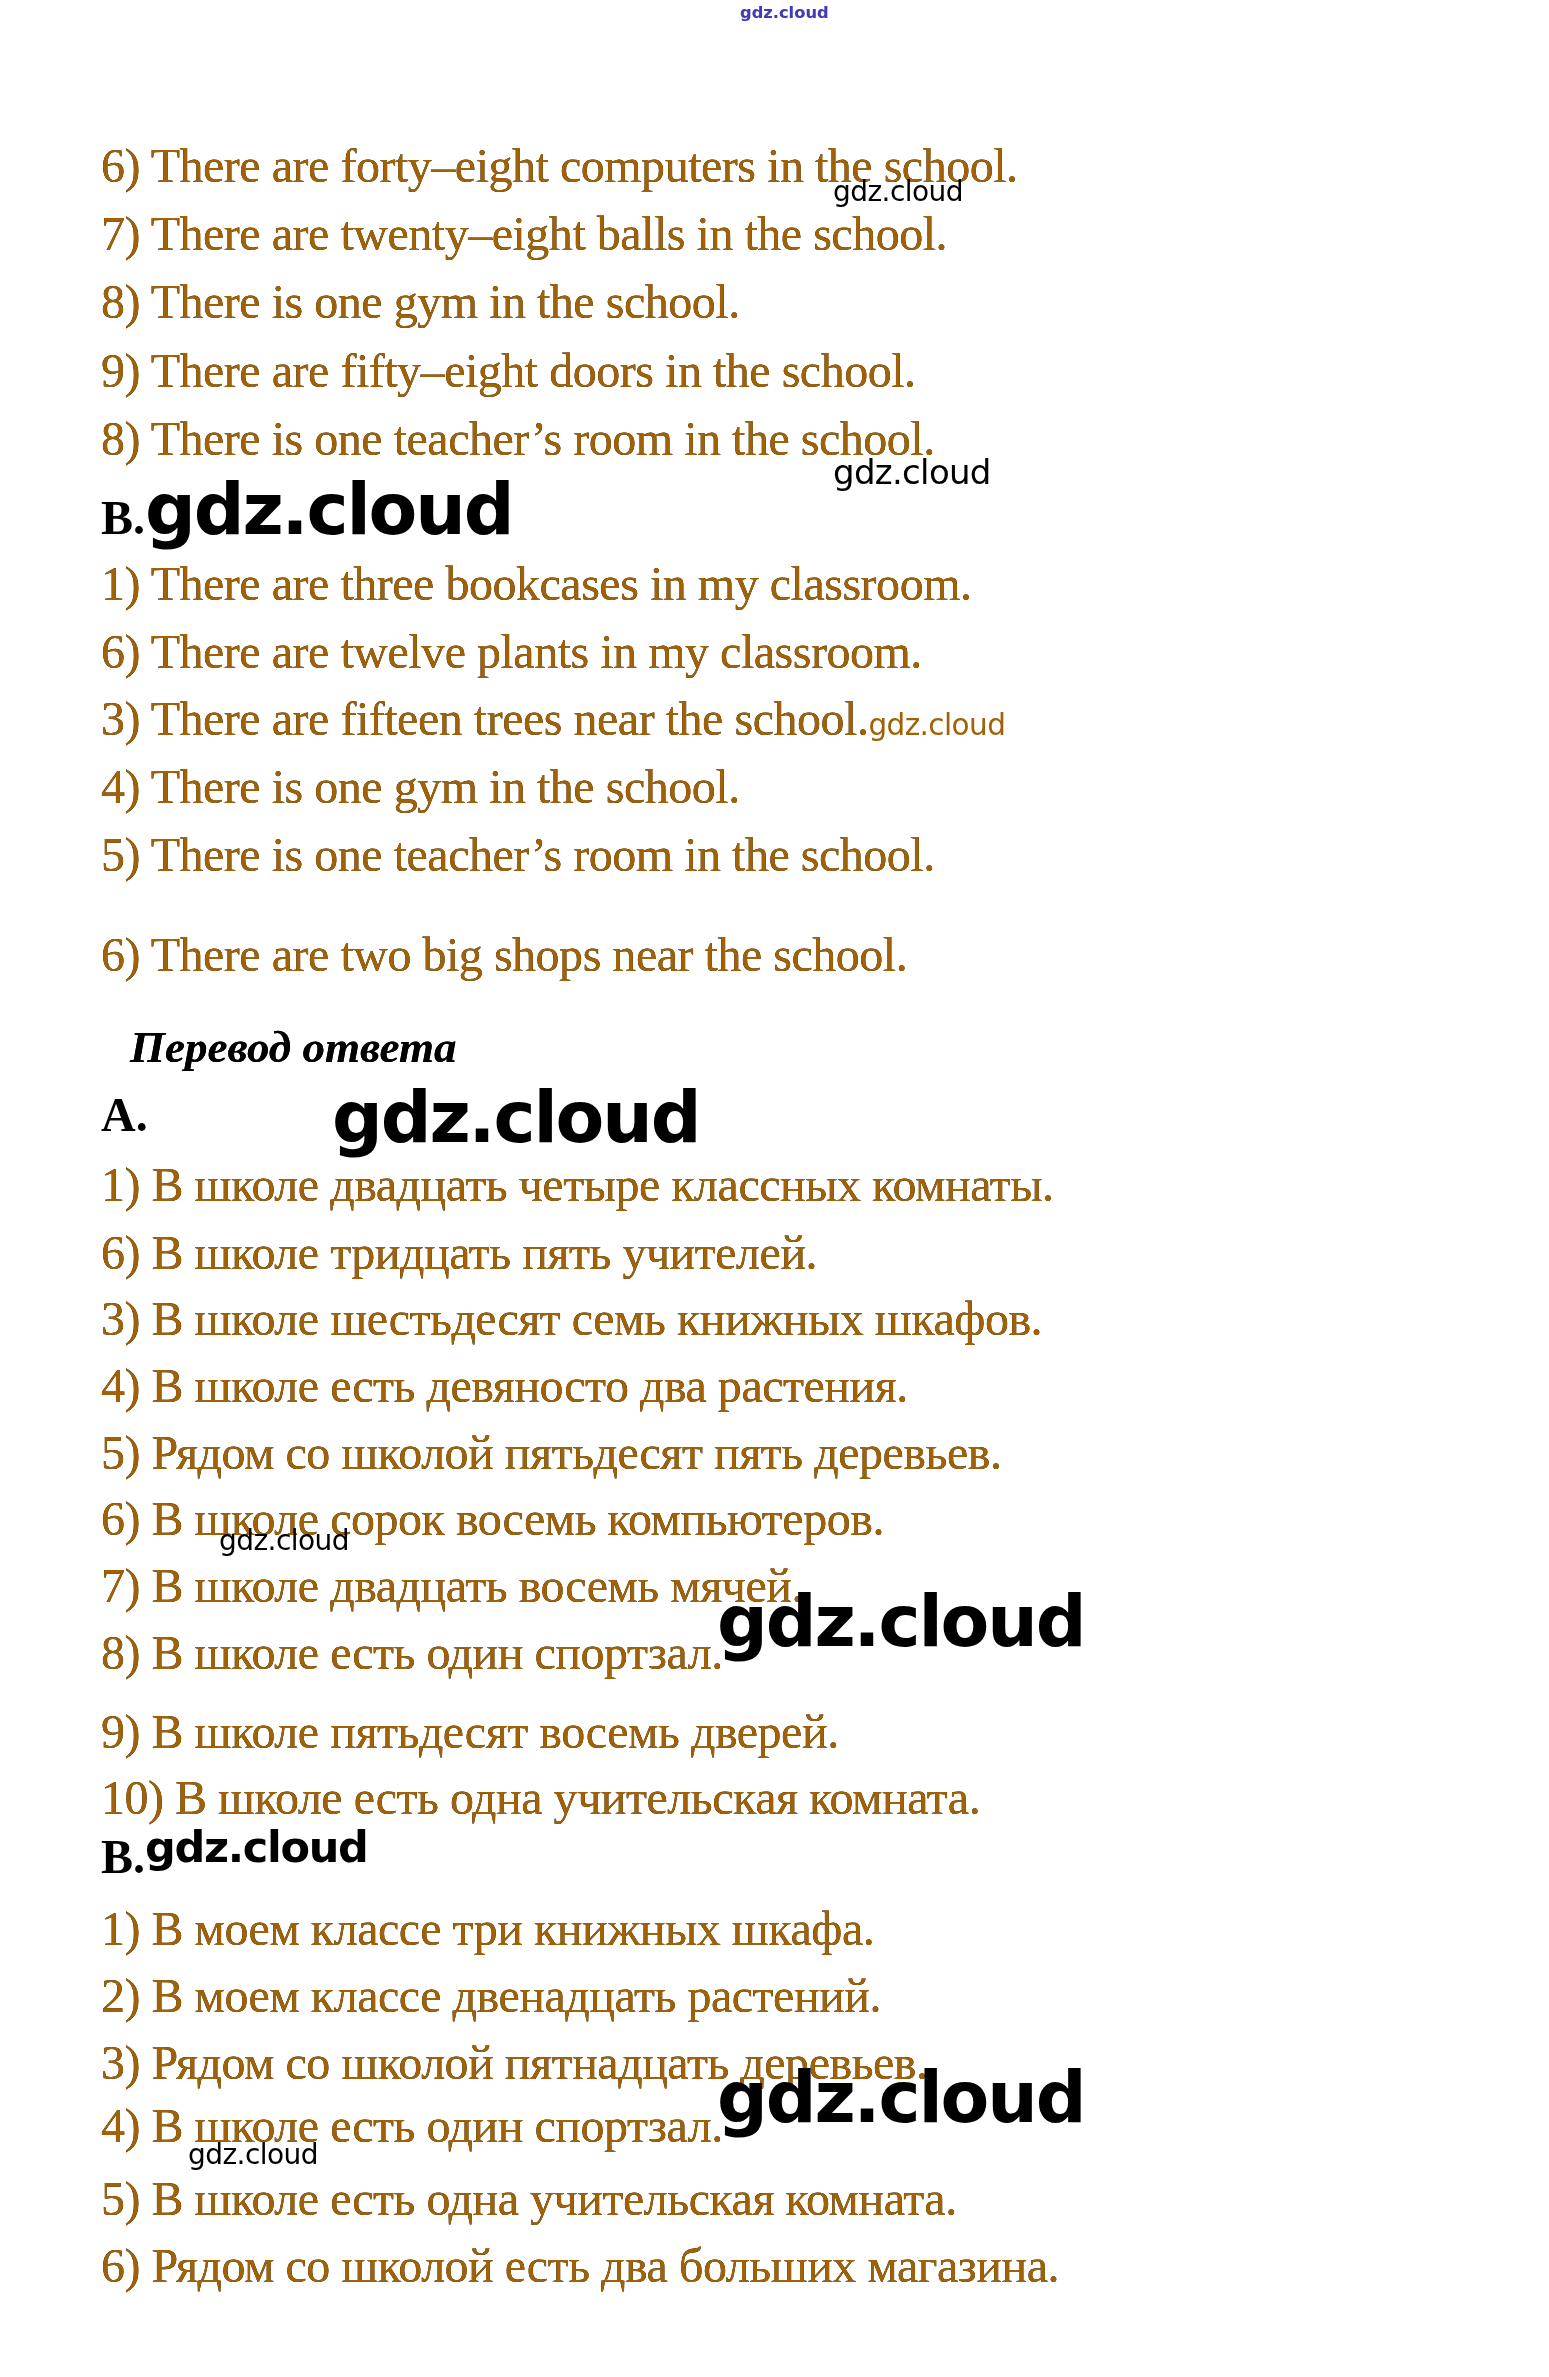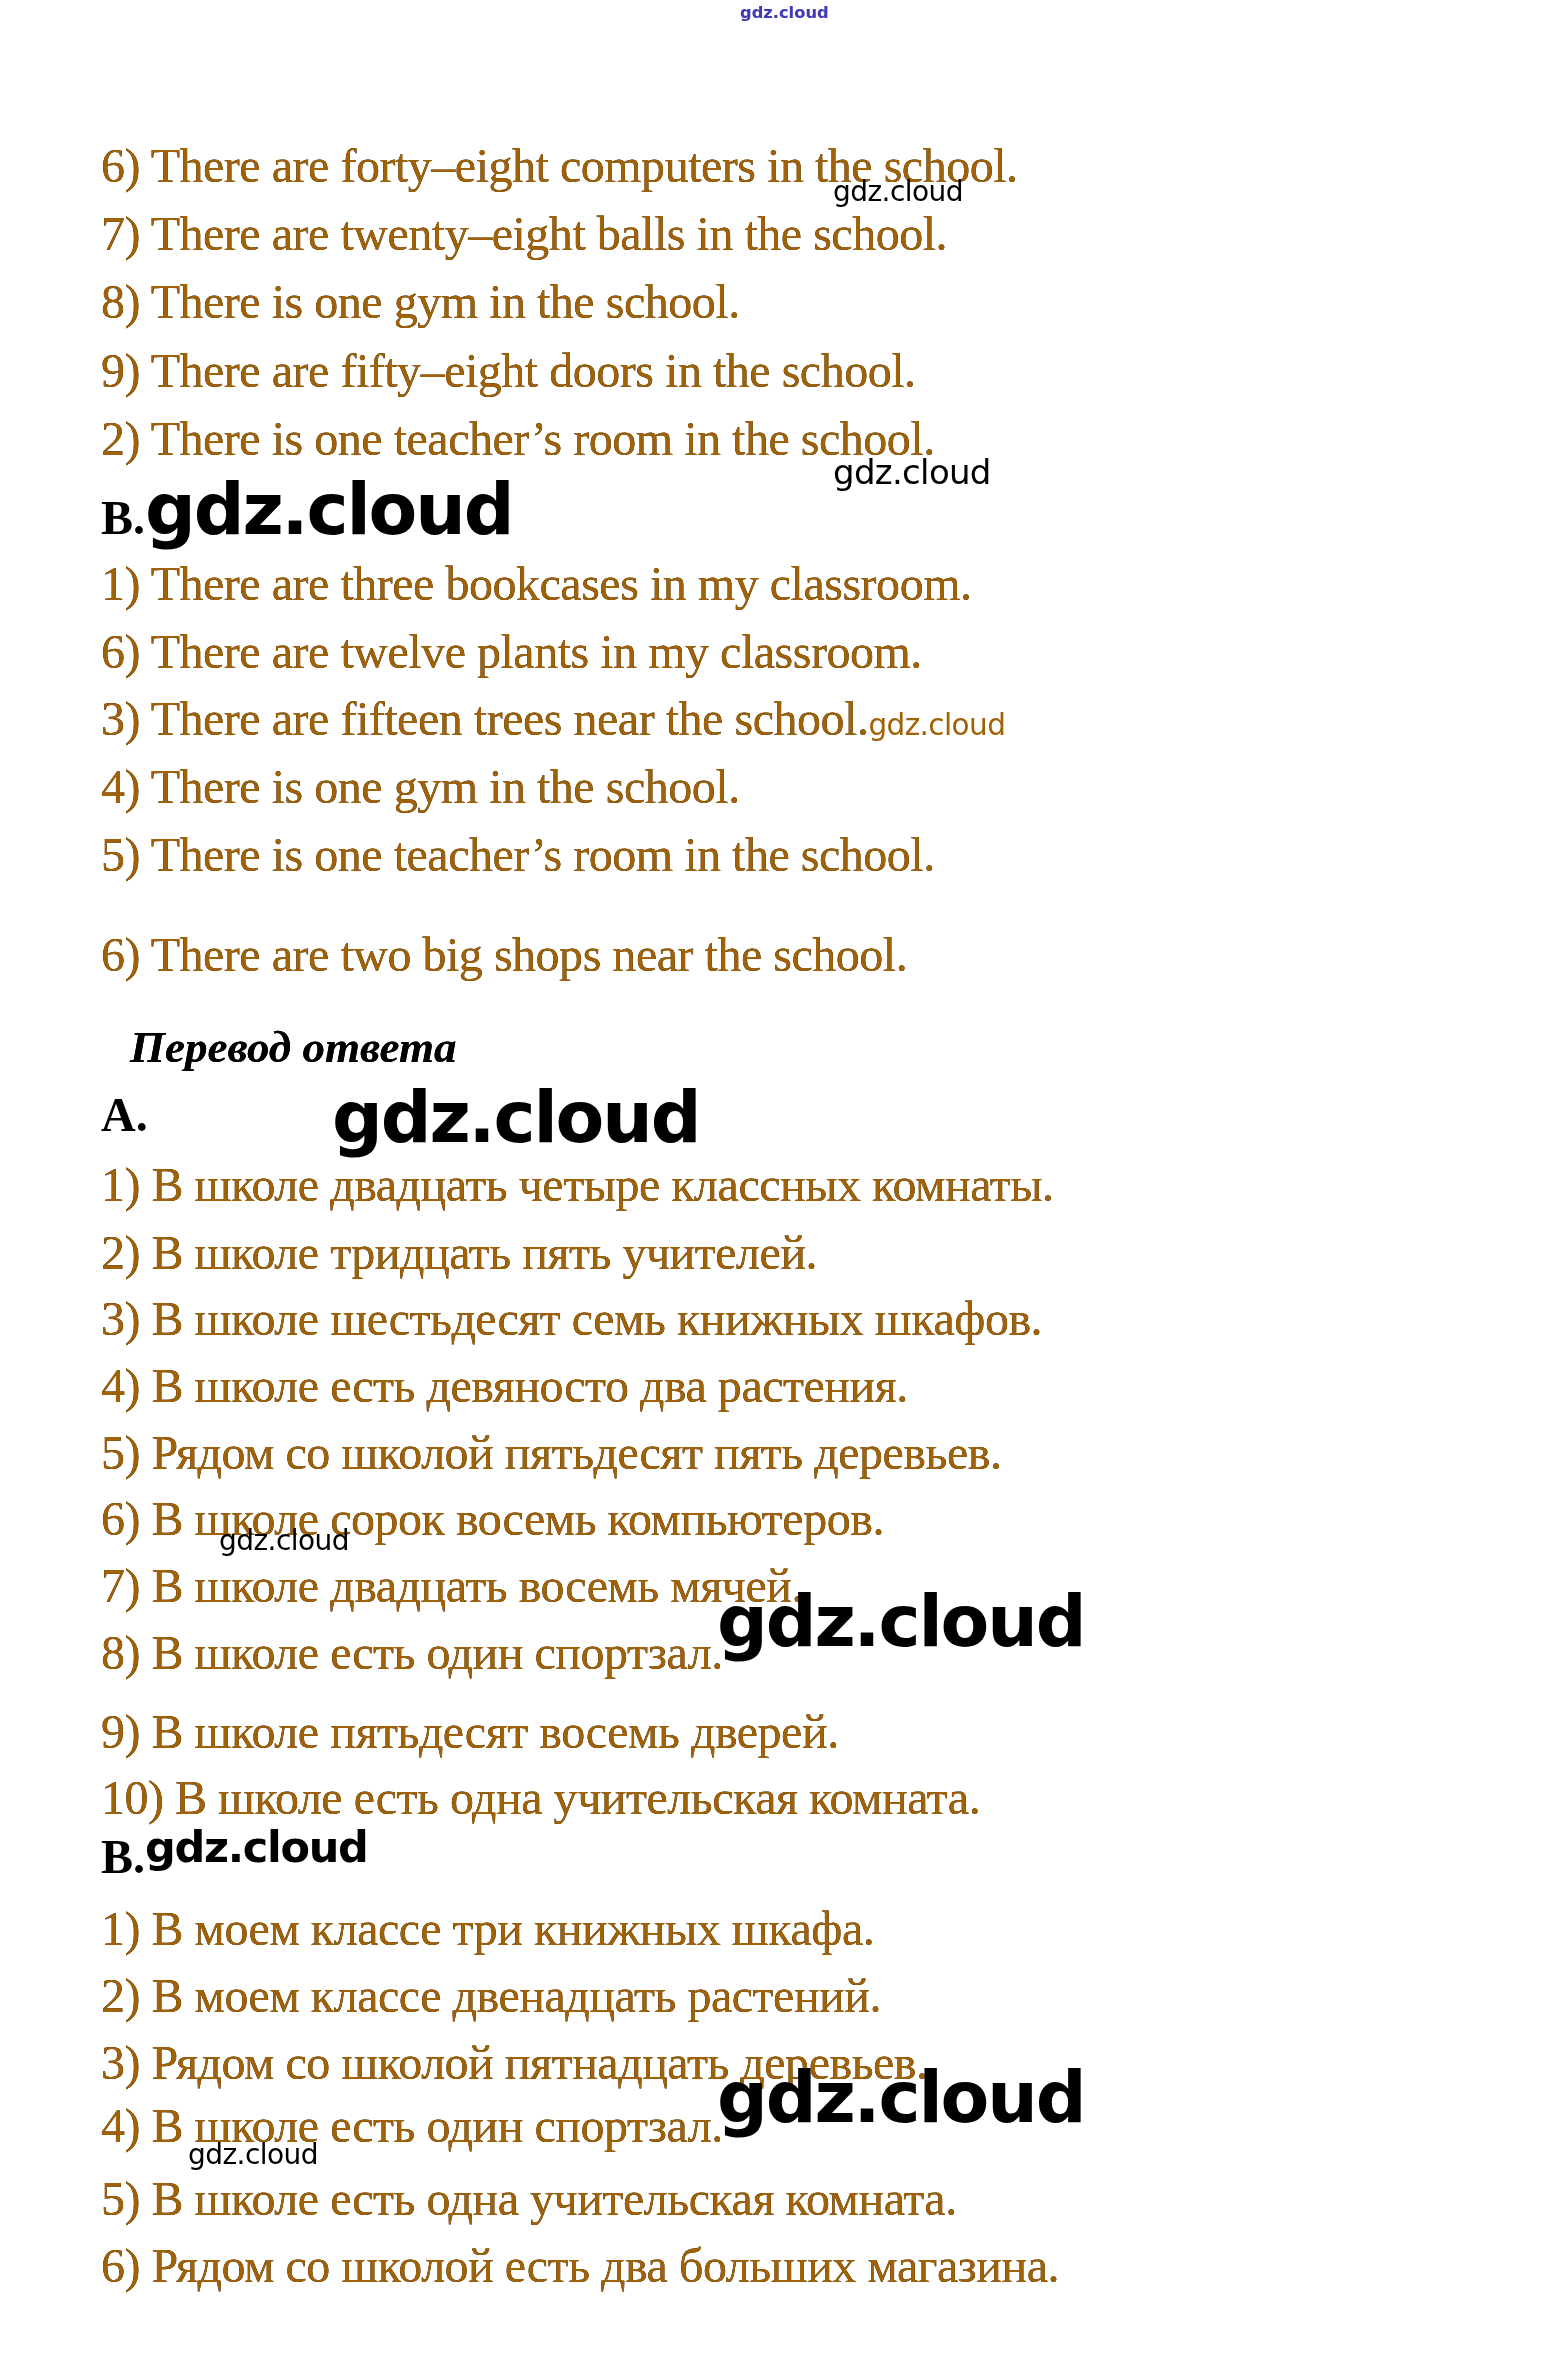--- a/index.html
+++ b/index.html
@@ -82,40 +82,40 @@
 
 <div id="page">
 
   <div class="wm wm-top">gdz.cloud</div>
 
   <div class="ln" style="top:142px">6) There are forty–eight computers in the school.</div>
   <div class="wm wm-small" style="top:178px;left:833px">gdz.cloud</div>
   <div class="ln" style="top:210px">7) There are twenty–eight balls in the school.</div>
   <div class="ln" style="top:278px">8) There is one gym in the school.</div>
   <div class="ln" style="top:347px">9) There are fifty–eight doors in the school.</div>
-  <div class="ln" style="top:415px">2) There is one teacher’s room in the school.</div>
+  <div class="ln" style="top:415px">8) There is one teacher’s room in the school.</div>
 
   <div class="wm wm-medium" style="top:455px;left:833px">gdz.cloud</div>
 
   <div class="sec hdr-b1" style="top:474px"><span>B.</span><span class="wm-after">gdz.cloud</span></div>
 
   <div class="ln" style="top:560px">1) There are three bookcases in my classroom.</div>
   <div class="ln" style="top:628px">6) There are twelve plants in my classroom.</div>
   <div class="ln" style="top:695px"><span>3) There are fifteen trees near the school.</span><span class="wm-inline">gdz.cloud</span></div>
   <div class="ln" style="top:763px">4) There is one gym in the school.</div>
   <div class="ln" style="top:831px">5) There is one teacher’s room in the school.</div>
   <div class="ln" style="top:931px">6) There are two big shops near the school.</div>
 
   <div class="heading" style="top:1025px">Перевод ответа</div>
 
   <div class="sec" style="top:1091px">А.</div>
   <div class="wm wm-huge" style="top:1082px;left:332px">gdz.cloud</div>
 
   <div class="ln" style="top:1161px">1) В школе двадцать четыре классных комнаты.</div>
-  <div class="ln" style="top:1229px">2) В школе тридцать пять учителей.</div>
+  <div class="ln" style="top:1229px">6) В школе тридцать пять учителей.</div>
   <div class="ln" style="top:1295px">3) В школе шестьдесят семь книжных шкафов.</div>
   <div class="ln" style="top:1362px">4) В школе есть девяносто два растения.</div>
   <div class="ln" style="top:1429px">5) Рядом со школой пятьдесят пять деревьев.</div>
   <div class="ln" style="top:1495px">6) В школе сорок восемь компьютеров.</div>
   <div class="wm wm-small" style="top:1527px;left:219px">gdz.cloud</div>
   <div class="ln" style="top:1562px">7) В школе двадцать восемь мячей.</div>
   <div class="ln" style="top:1629px">8) В школе есть один спортзал.</div>
   <div class="wm wm-huge" style="top:1586px;left:717px">gdz.cloud</div>
   <div class="ln" style="top:1708px">9) В школе пятьдесят восемь дверей.</div>
   <div class="ln" style="top:1774px">10) В школе есть одна учительская комната.</div>

